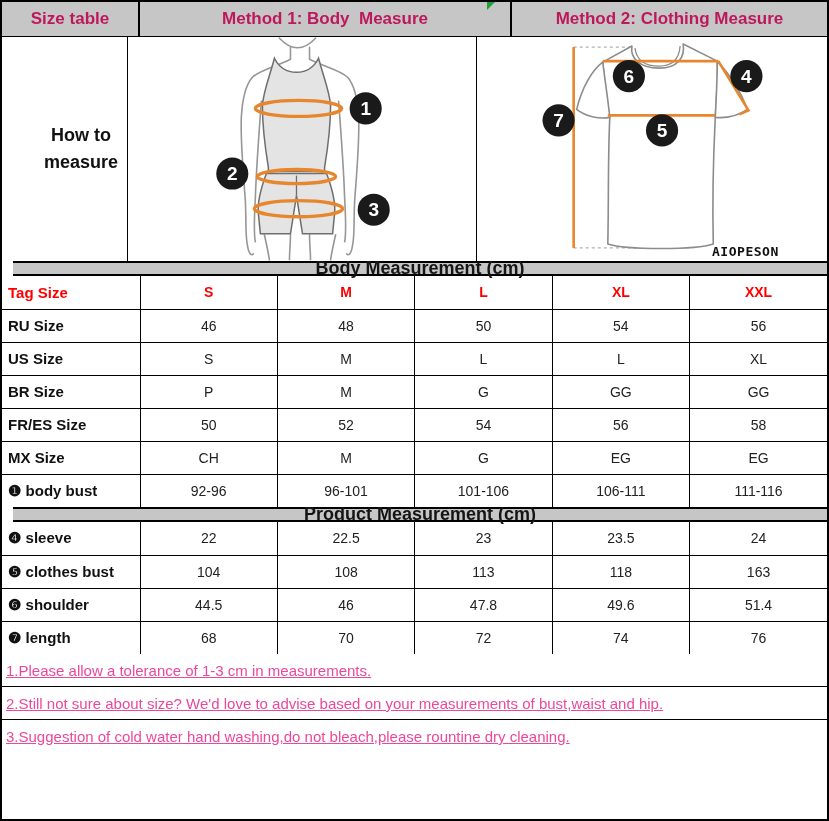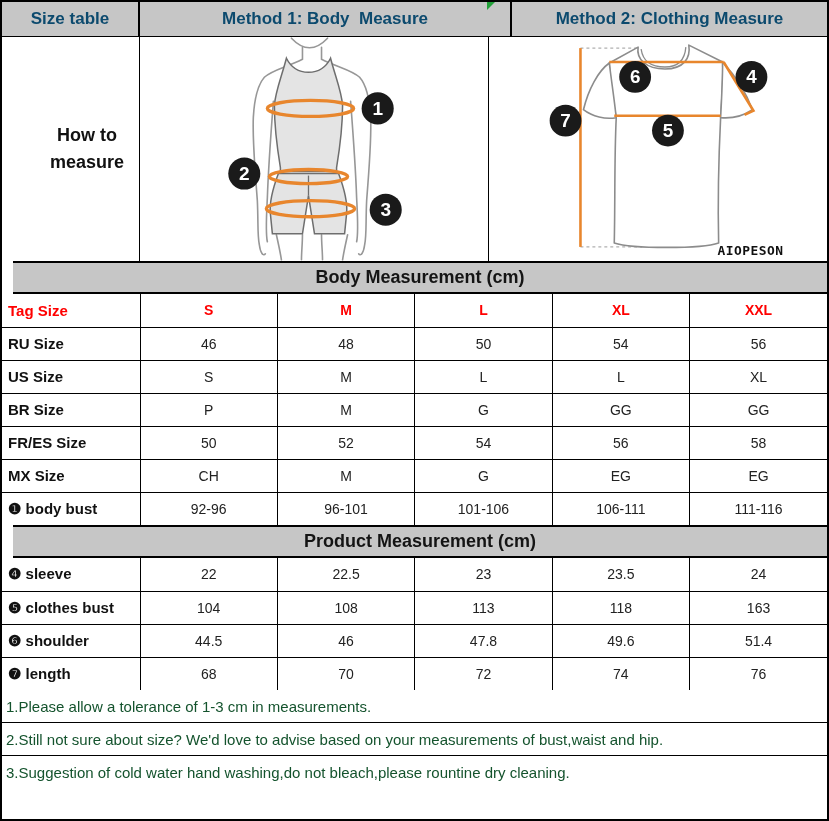--- a/index.html
+++ b/index.html
@@ -6,36 +6,36 @@
   body { background:#fff; font-family:"Liberation Sans", sans-serif; }
   .sheet {
     position:relative; width:829px; height:821px; margin:0 auto;
     border:2px solid #000; background:#fff; overflow:hidden;
   }
   
   .toprow { display:flex; height:35px; }
   .toprow .hcell {
     background:#c6c6c6; border-right:2px solid #000; border-bottom:1px solid #000;
     display:flex; align-items:center; justify-content:center;
-    font-weight:bold; font-size:17px; color:#0c4a6e; white-space:pre;
+    font-weight:bold; font-size:17px; color:#be185d; white-space:pre;
   }
   .hc1 { width:138px; }
   .hc2 { width:372px; }
   .hc3 { flex:1; border-right:none !important; }
   
   .illusrow { display:flex; height:224px; }
   .icell { border-right:1px solid #000; position:relative; overflow:hidden; }
-  .ic1 { width:138px; display:flex; flex-direction:column; align-items:center; justify-content:center; gap:2px;padding-left:33px; }
+  .ic1 { width:126px; display:flex; flex-direction:column; align-items:center; justify-content:center; gap:2px;padding-left:33px; }
   .ic2 { width:349px; }
   .ic3 { flex:1; border-right:none; }
   .howto { font-weight:bold; font-size:18px; color:#111; line-height:1.5; text-align:center; }
   .icell svg { display:block; width:100%; height:100%; }
   
   .band {
-    height:33px; background:#c6c6c6; border-top:2px solid #000; border-bottom:2px solid #000;
+    height:15px; background:#c6c6c6; border-top:2px solid #000; border-bottom:2px solid #000;
     display:flex; align-items:center; justify-content:center;
     font-weight:bold; font-size:18px; color:#141414;margin-left:11px;
   }
   
   table.grid { width:100%; border-collapse:collapse; table-layout:fixed; }
   table.grid td {
     height:33px; border:1px solid #000; text-align:center;
     font-size:14px; color:#222; vertical-align:middle; overflow:hidden;
   }
   table.grid td.lab {
@@ -49,21 +49,21 @@
   .red { color:#ff0000 !important; font-weight:bold; }
   
   .noteTitle {
     height:31px; border-top:1px solid #000; border-bottom:1px solid #000;
     display:flex; align-items:center; justify-content:center;
     color:#ff0000; font-size:16px;
   }
   .noteLine {
     height:33px; border-bottom:1px solid #000;
     display:flex; align-items:center; padding-left:4px;
-    font-size:15px; color:#14532d;
+    font-size:15px; color:#ec4899;text-decoration:underline;
   }
   .noteLine:last-child { border-bottom:none; }
   
   .greenTri {
     position:absolute; top:0; left:485px; width:0; height:0;
     border-top:8px solid #21a038; border-right:8px solid transparent;
   }
   .marker-num { font-weight:bold; }
 </style>
 </head>

